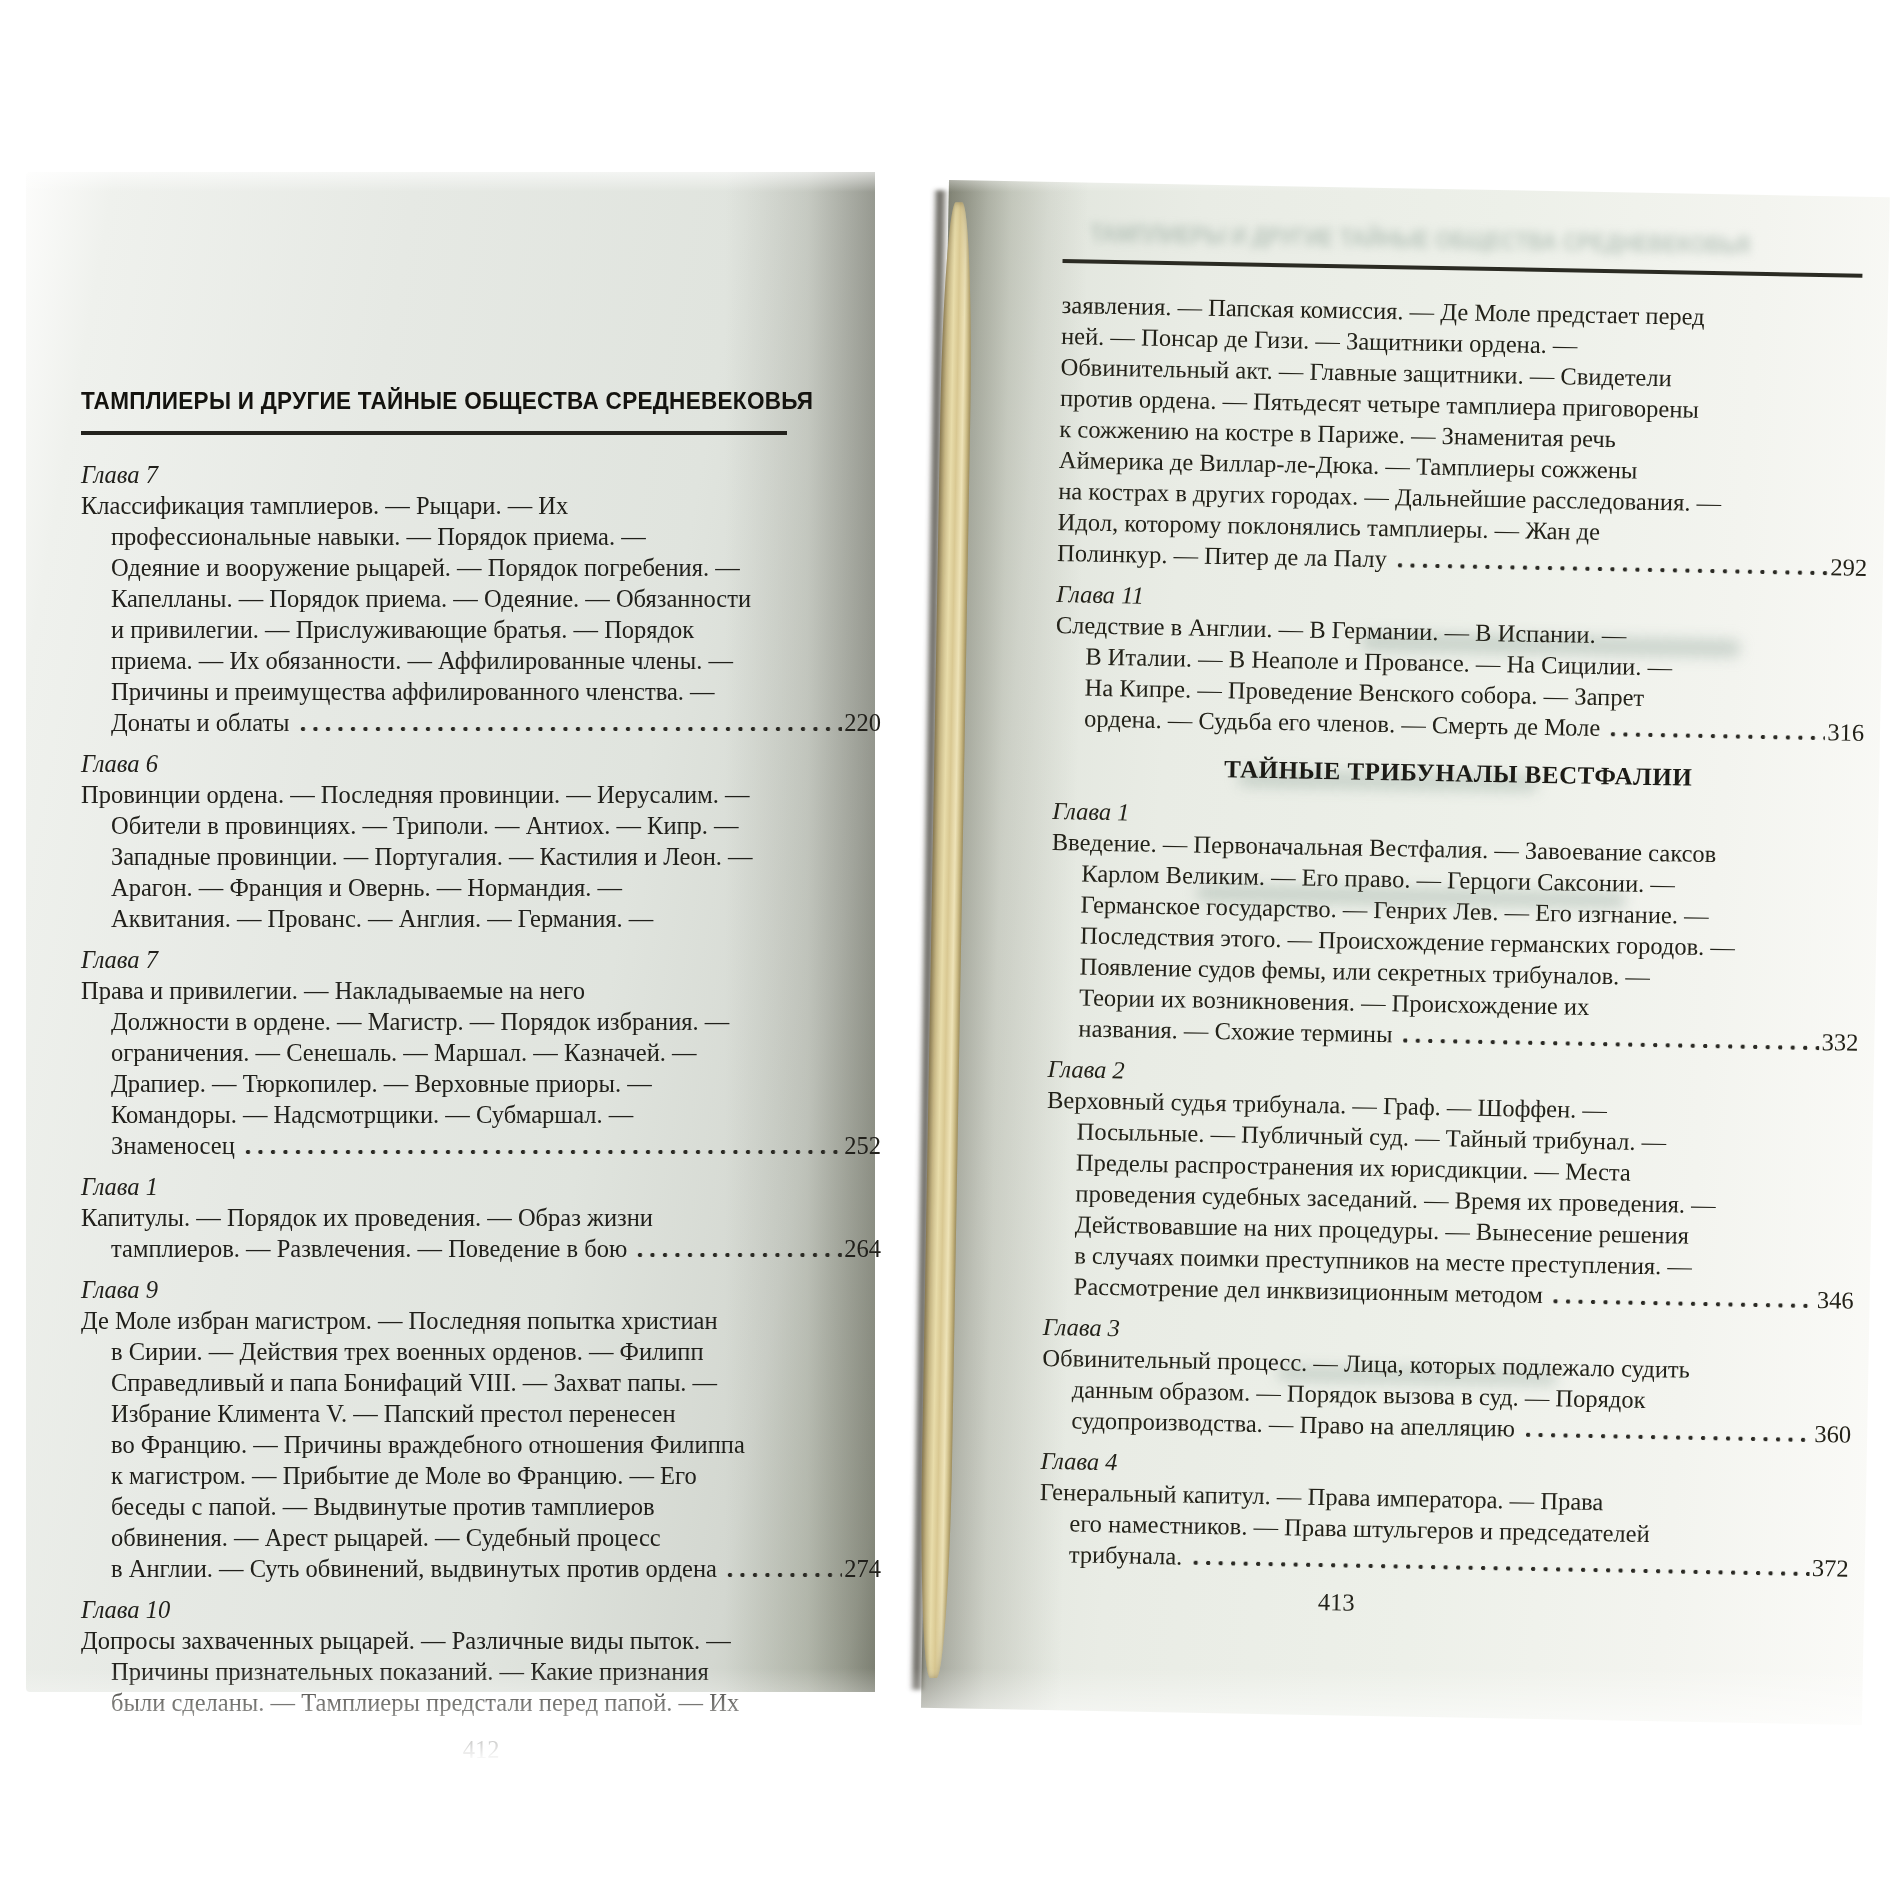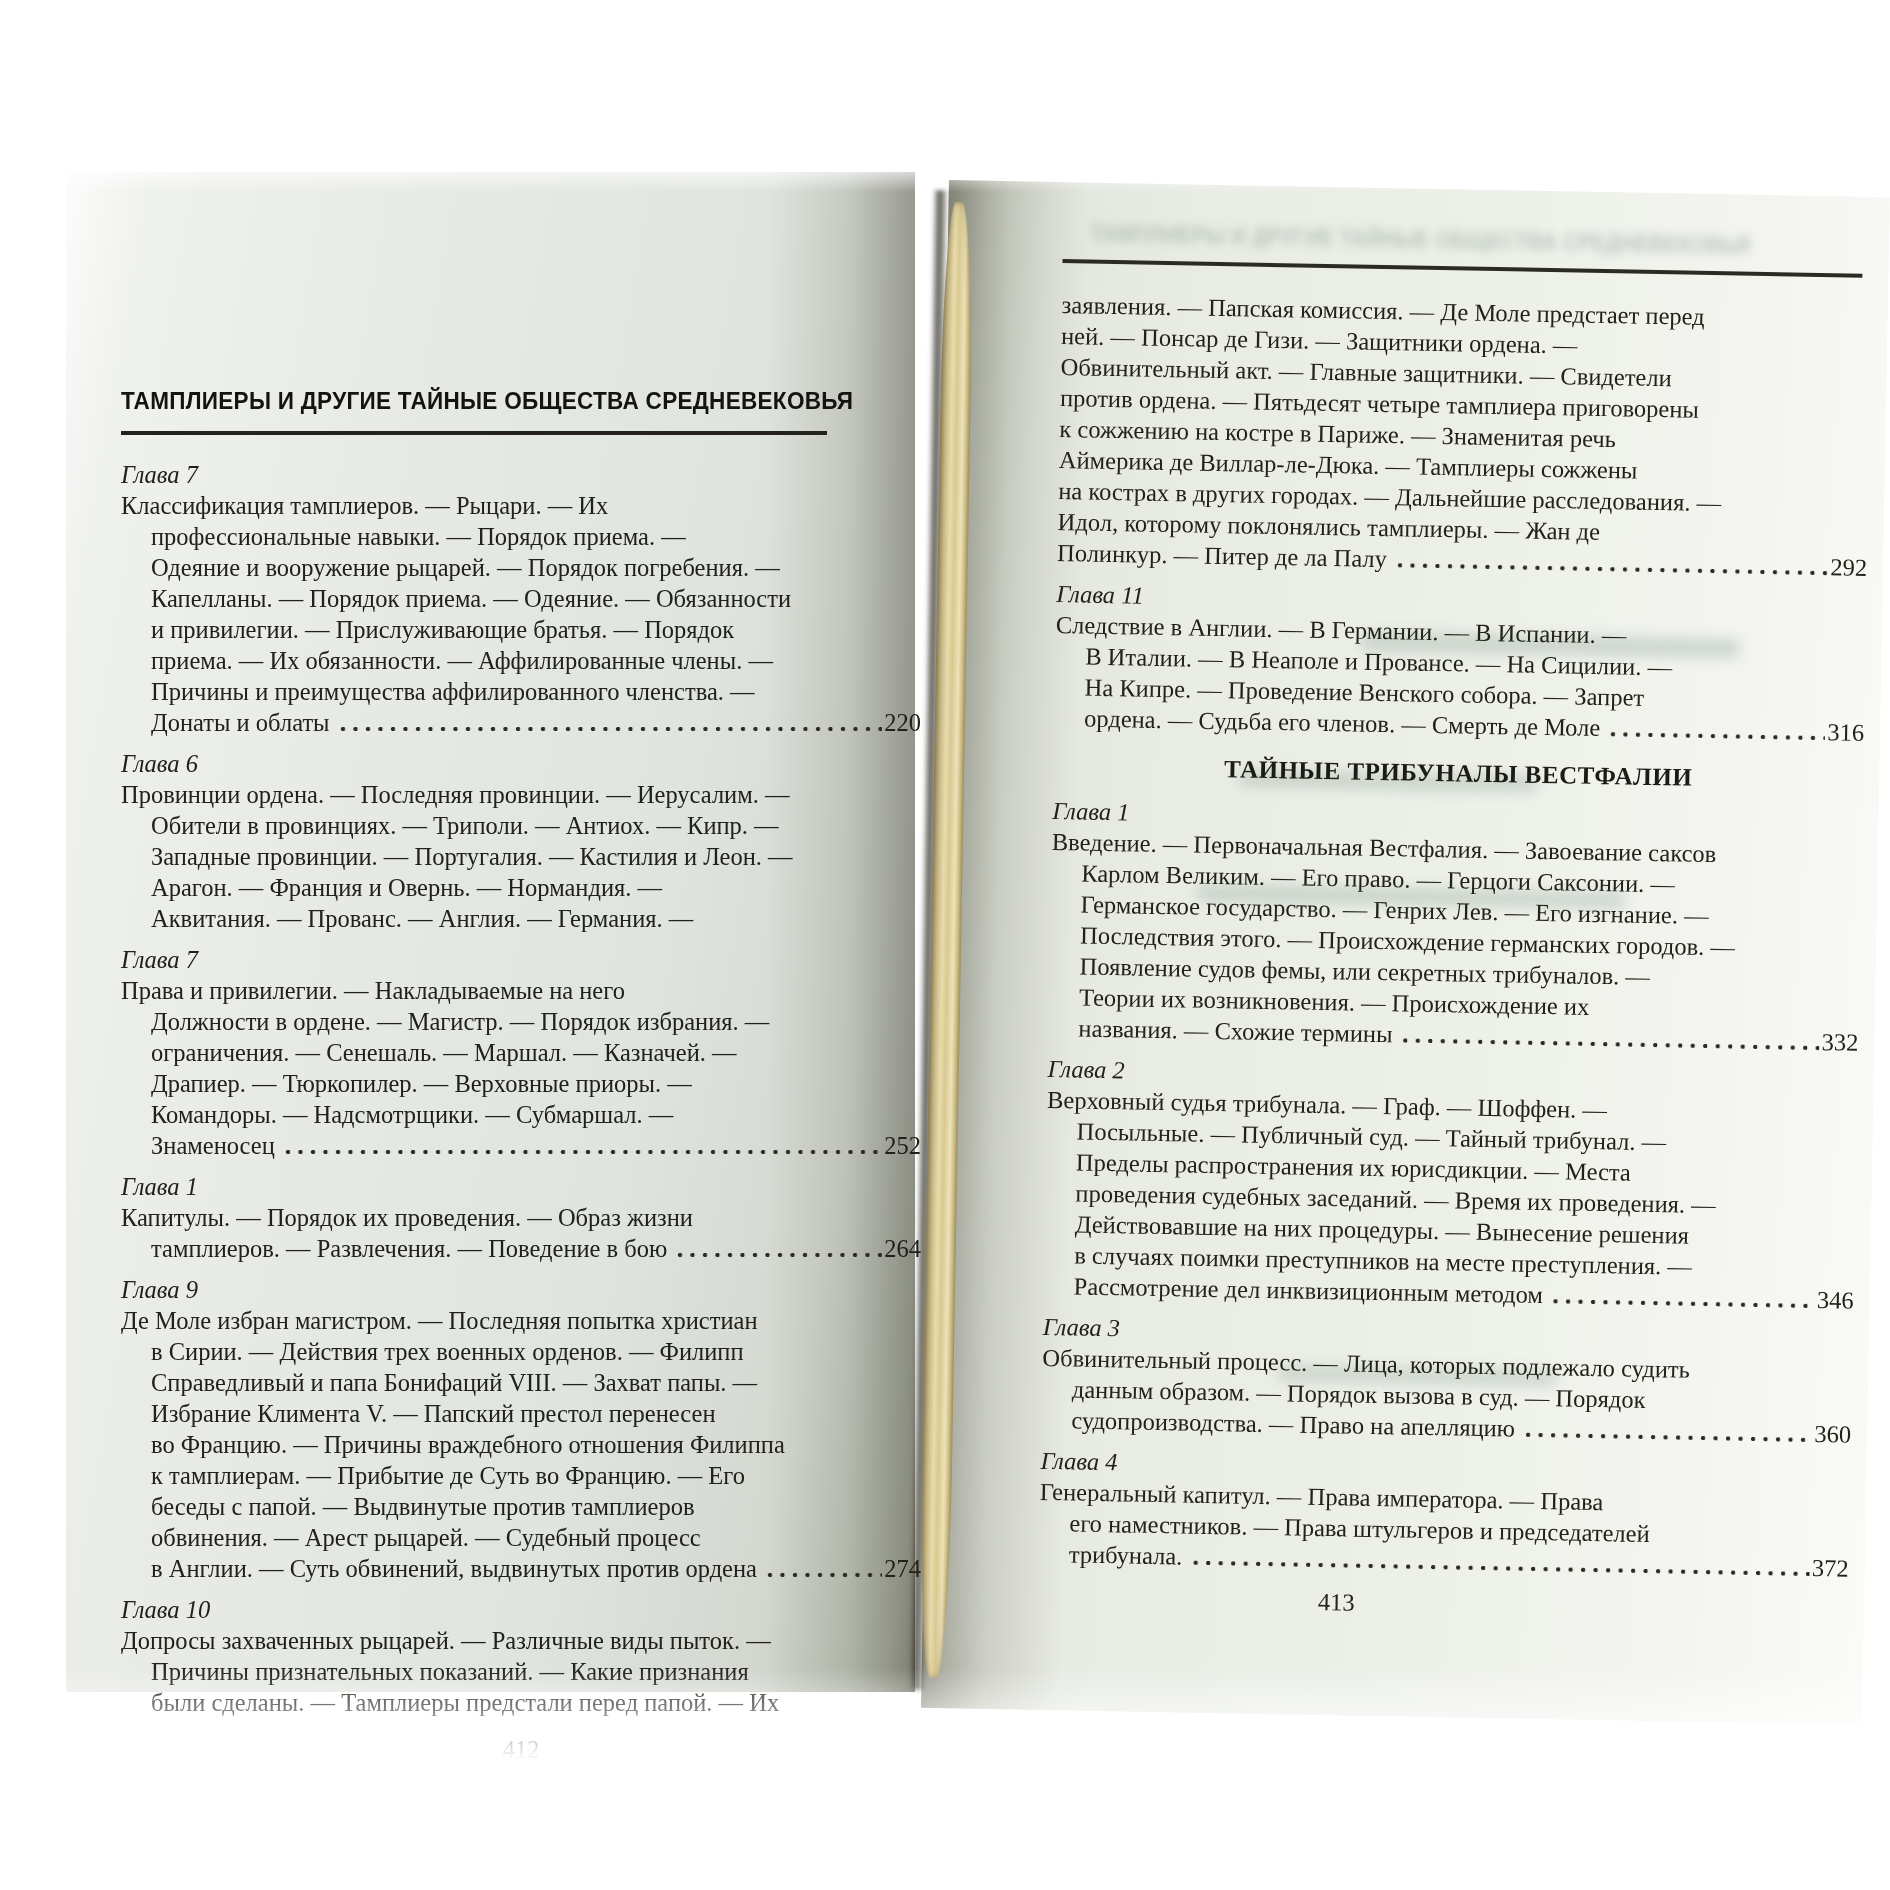--- a/index.html
+++ b/index.html
@@ -6,21 +6,20 @@
   body{
     width:1890px;height:1890px;position:relative;overflow:hidden;
     background:#ffffff;
     font-family:"Liberation Serif",serif;
   }
   
   .page{position:absolute;}
   .page-left{
     left:26px;top:172px;width:849px;height:1520px;border-radius:4px 0 0 4px;
     background:linear-gradient(100deg,#fcfcfb 0%,#eff1ed 8%,#e6e9e4 35%,#e0e4de 65%,#d3d7d0 85%,#bcc1b4 97%,#abb0a2 100%);
-    margin-left:40px;
   }
   .page-right{
     left:949px;top:180px;width:941px;height:1528px;
     transform:rotate(1.05deg);transform-origin:0 0;
     background:linear-gradient(93deg,#b4b9aa 0%,#d3d8cd 4%,#e2e6de 10%,#e9ece5 25%,#edf0e9 55%,#f3f4ef 80%,#fafaf7 100%);
   }
   .ishadow-left{position:absolute;right:0;top:0;width:150px;height:100%;
     background:linear-gradient(to right,rgba(80,82,66,0) 0%,rgba(80,82,66,0.16) 55%,rgba(52,52,40,0.40) 100%);}
   .ishadow-right{position:absolute;left:0;top:0;width:140px;height:100%;
     background:linear-gradient(to right,rgba(58,56,42,0.42) 0%,rgba(96,96,78,0.18) 45%,rgba(96,96,78,0) 100%);}
@@ -146,21 +145,21 @@
       </div>
 
       <div class="entry">
         <div class="ch">Глава 9</div>
         <div class="lines">
             <div class="tl">Де Моле избран магистром. — Последняя попытка христиан</div>
             <div class="tl">в Сирии. — Действия трех военных орденов. — Филипп</div>
             <div class="tl">Справедливый и папа Бонифаций VIII. — Захват папы. —</div>
             <div class="tl">Избрание Климента V. — Папский престол перенесен</div>
             <div class="tl">во Францию. — Причины враждебного отношения Филиппа</div>
-            <div class="tl">к тамплиерам. — Прибытие де Суть во Францию. — Его</div>
+            <div class="tl">к магистром. — Прибытие де Моле во Францию. — Его</div>
             <div class="tl">беседы с папой. — Выдвинутые против тамплиеров</div>
             <div class="tl">обвинения. — Арест рыцарей. — Судебный процесс</div>
           </div>
         <div class="lastrow">
           <span class="lt">в Англии. — Суть обвинений, выдвинутых против ордена</span>
           <span class="leader"></span>
           <span class="pg">274</span>
         </div>
       </div>
 

